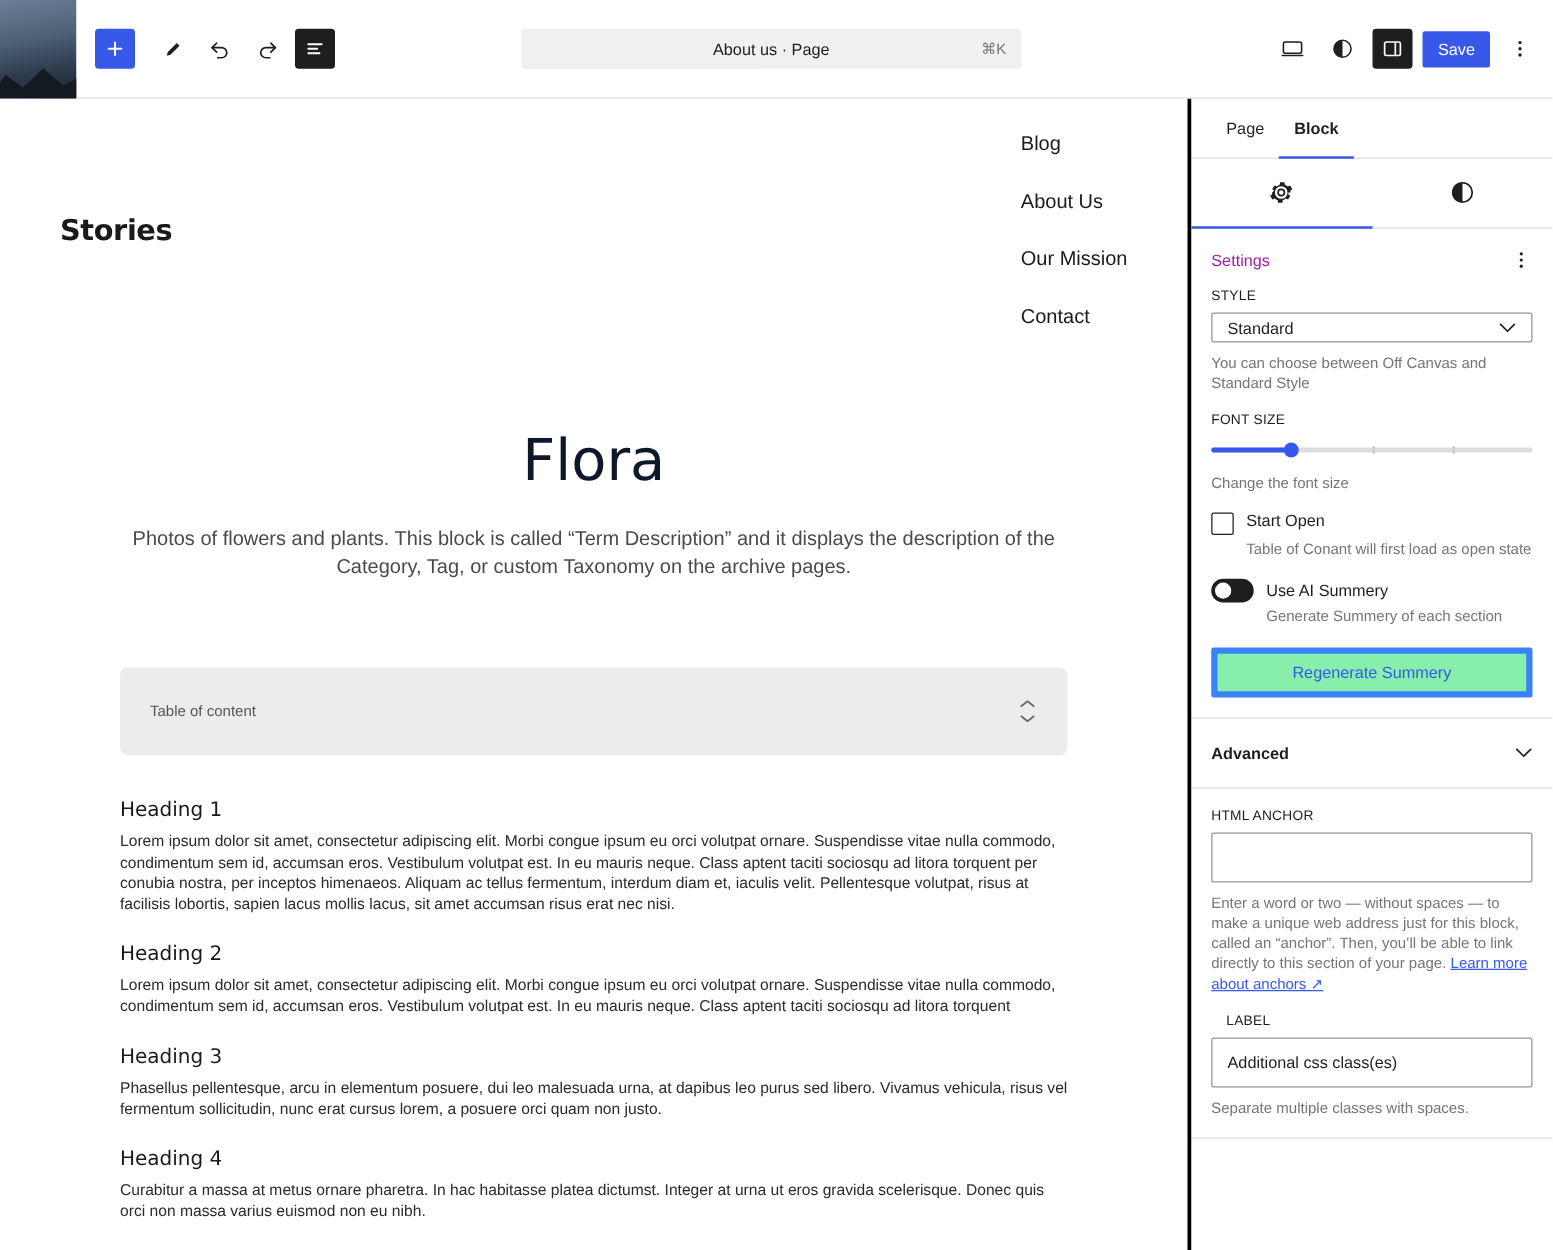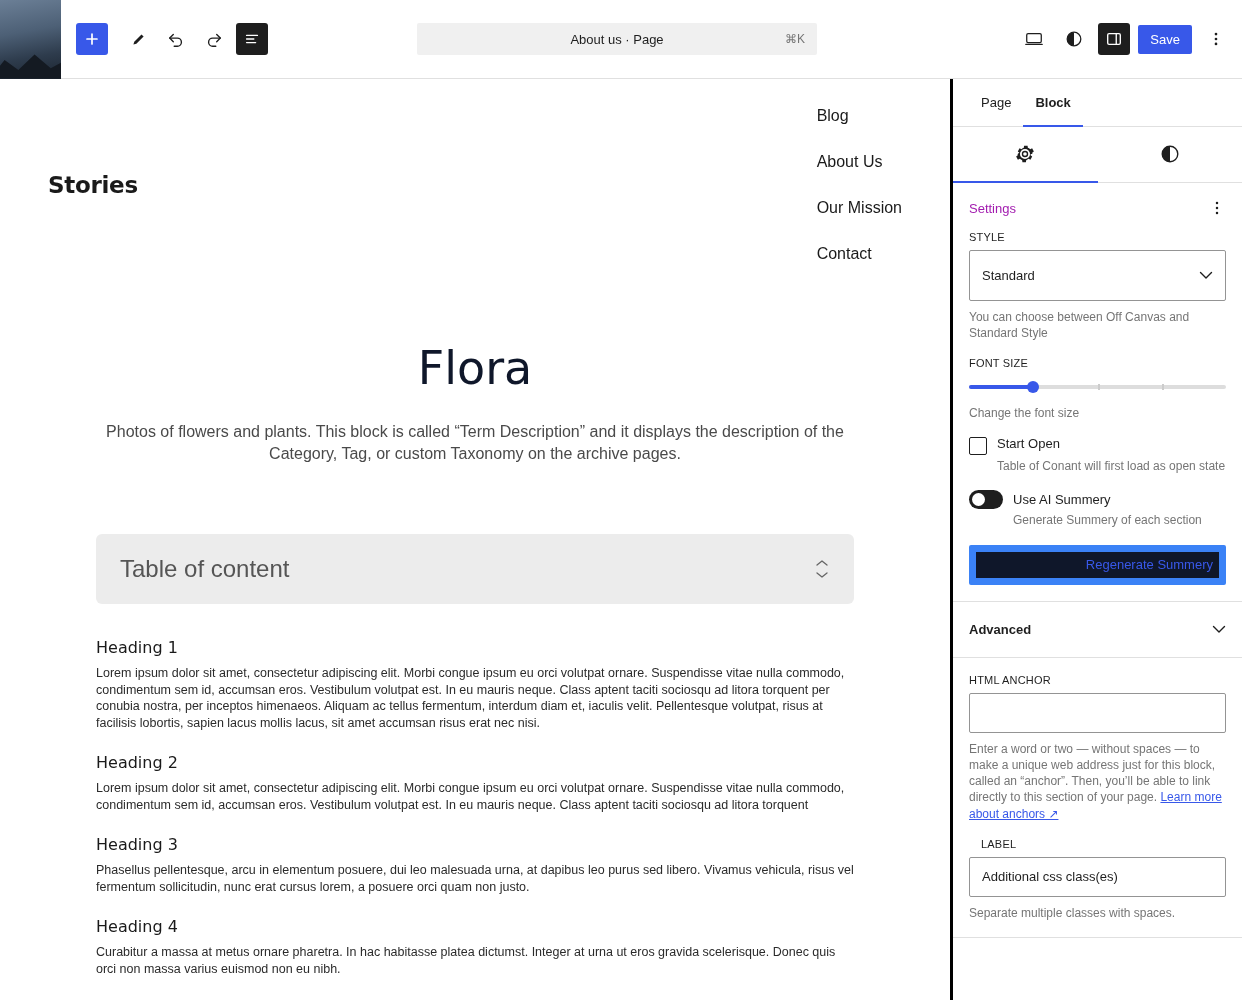--- a/index.html
+++ b/index.html
@@ -166,21 +166,21 @@
     background: #ececec;
     border-radius: 6px;
     height: 70px;
     display: flex;
     align-items: center;
     padding: 0 24px;
     justify-content: space-between;
     cursor: pointer;
   }
   .toc-label {
-    font-size: 24px;
+    font-size: 12px;
     color: #555;
   }
   .toc-arrows {
     display: flex;
     flex-direction: column;
     gap: 4px;
     color: #666;
     font-size: 11px;
     line-height: 1;
   }
@@ -266,21 +266,21 @@
   }
   .sb-label {
     font-size: 11px;
     text-transform: uppercase;
     color: #1e1e1e;
     letter-spacing: 0.2px;
     margin-bottom: 7px;
   }
   .sb-select {
     width: 100%;
-    height: 51px;
+    height: 24px;
     border: 1px solid #949494;
     border-radius: 2px;
     background: #fff;
     display: flex;
     align-items: center;
     padding: 0 12px;
     justify-content: space-between;
     font-size: 13px;
     color: #1e1e1e;
     cursor: pointer;
@@ -367,29 +367,28 @@
   .toggle .knob {
     position: absolute;
     top: 3px; left: 3px;
     width: 13px; height: 13px;
     border-radius: 50%;
     background: #fff;
   }
   .btn-secondary {
     width: 100%;
     height: 40px;
-    border: 7px solid #3b82f6;
-    background: #0f172a;
+    border: 5px solid #3b82f6;
+    background: #86efac;
     color: #3858e9;
     border-radius: 2px;
     font-size: 13px;
     cursor: pointer;
     margin-top: 16px;
     font-family: "Liberation Sans", sans-serif;
-    text-align: right;
   }
   .accordion {
     height: 56px;
     padding: 0 16px;
     display: flex;
     align-items: center;
     justify-content: space-between;
     border-bottom: 1px solid #e0e0e0;
     cursor: pointer;
   }

